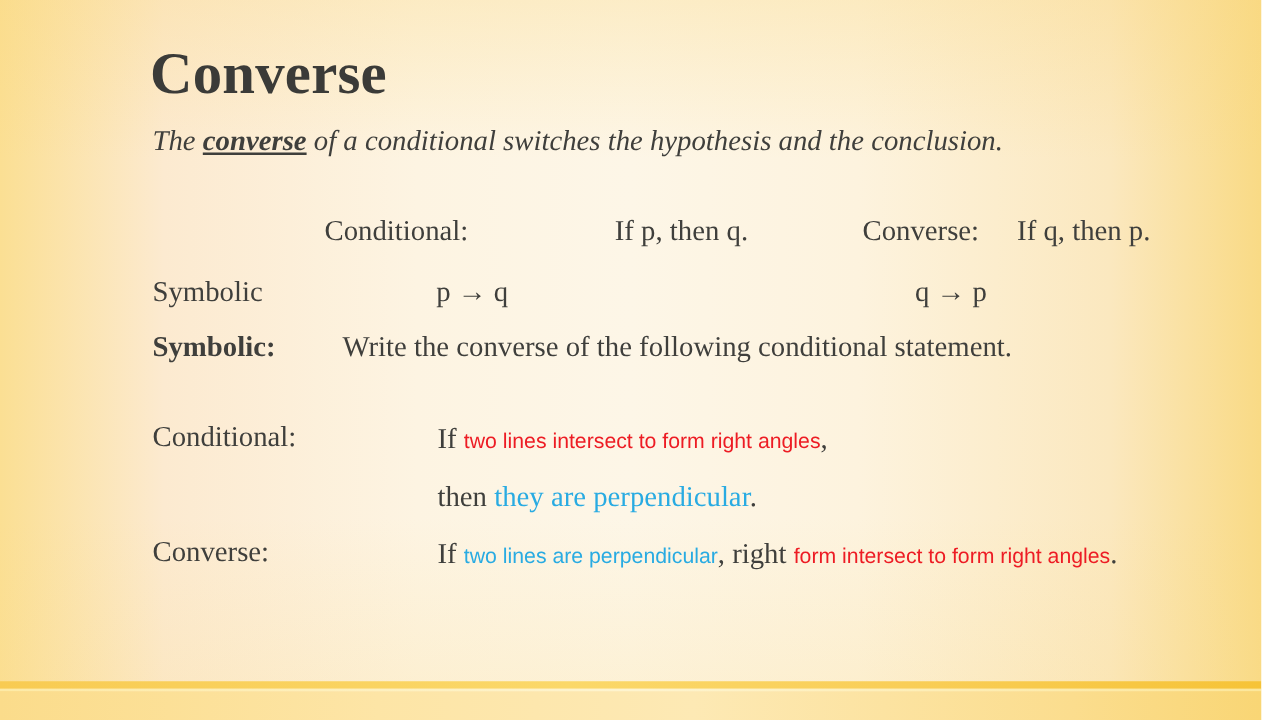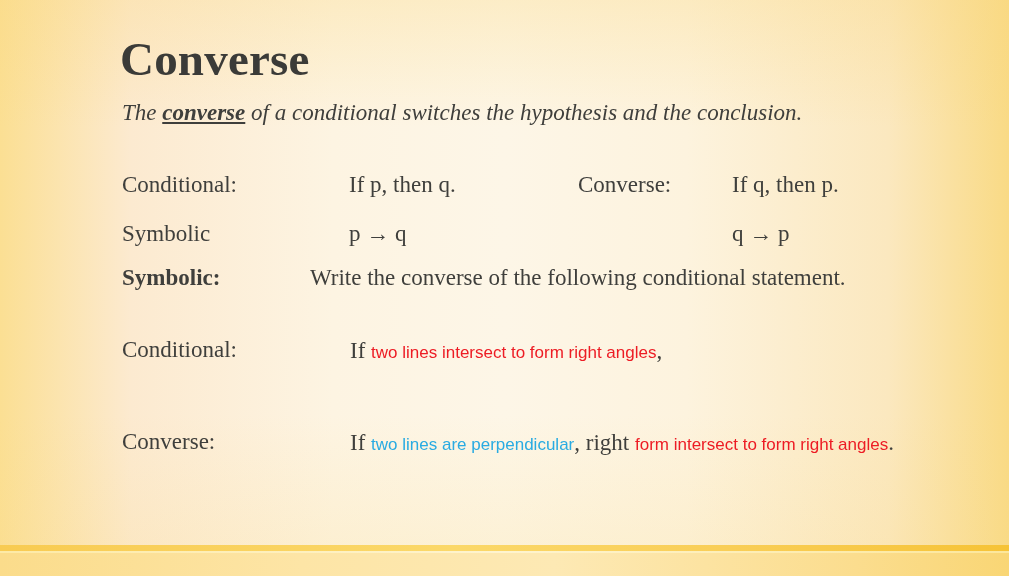--- a/index.html
+++ b/index.html
@@ -114,21 +114,21 @@
     width: 880px;
     color: #3f3f3c;
     font-size: 23px;
     white-space: nowrap;
   }
   .col {
     display: inline-block;
     vertical-align: top;
   }
 
-  #row-cond-abstract { top: 172px; }
+  #row-cond-abstract { top: 172px; text-align: center; }
   #row-symbolic      { top: 221px; }
 
   .c-label  { width: 227px; }
   .c-val1   { width: 229px; }
   .c-lab2   { width: 154px; }
   .c-val2   { }
 
   #row-example {
     top: 265px;
     white-space: normal;
@@ -137,21 +137,20 @@
   #row-example .ex-label {
     display: inline-block;
     width: 152px;
     font-weight: bold;
     vertical-align: top;
   }
   #row-example .ex-body {
     display: inline-block;
     width: 600px;
     vertical-align: top;
-    margin-left: 36px;
   }
 
   
   .stmt-row {
     position: absolute;
     left: 122px;
     width: 880px;
     color: #3f3f3c;
     font-size: 23px;
   }
@@ -200,21 +199,21 @@
     <div id="title">Converse</div>
 
     <div class="body-text" id="intro"><span>The </span><u>converse</u><span> of a conditional switches the hypothesis and the conclusion.</span></div>
 
     <div class="row" id="row-cond-abstract"><span class="col c-label">Conditional:</span><span class="col c-val1">If p, then q.</span><span class="col c-lab2">Converse:</span><span class="col c-val2">If q, then p.</span></div>
 
     <div class="row" id="row-symbolic"><span class="col c-label">Symbolic</span><span class="col c-val1">p → q</span><span class="col c-lab2"></span><span class="col c-val2">q → p</span></div>
 
     <div class="row" id="row-example"><span class="ex-label">Symbolic:</span><span class="ex-body">Write the converse of the following conditional statement.</span></div>
 
-    <div class="stmt-row" id="row-stmt-conditional"><span class="stmt-label">Conditional:</span><span class="stmt-body"><span>If </span><span class="red sans">two lines intersect to form right angles</span><span>,</span></span></div>
+    <div class="stmt-row" id="row-stmt-conditional"><span class="stmt-label">Conditional:</span><span class="stmt-body"><span>If </span><span class="red sans">two lines intersect to form right angles</span><span>,</span><span class="stmt-line2"><span>then </span><span class="blue serifc">they are perpendicular</span><span>.</span></span></span></div>
 
     <div class="stmt-row" id="row-stmt-converse"><span class="stmt-label">Converse:</span><span class="stmt-body"><span>If </span><span class="blue sans">two lines are perpendicular</span><span>, right </span><span class="red sans">form</span><span class="red sans"> </span><span class="red sans">intersect to form right angles</span><span>.</span></span></div>
 
   </div>
 
   <div id="footer-bar-top"></div>
   <div id="footer-bar-divider"></div>
   <div id="footer-bar-bottom"></div>
 
 </div>

